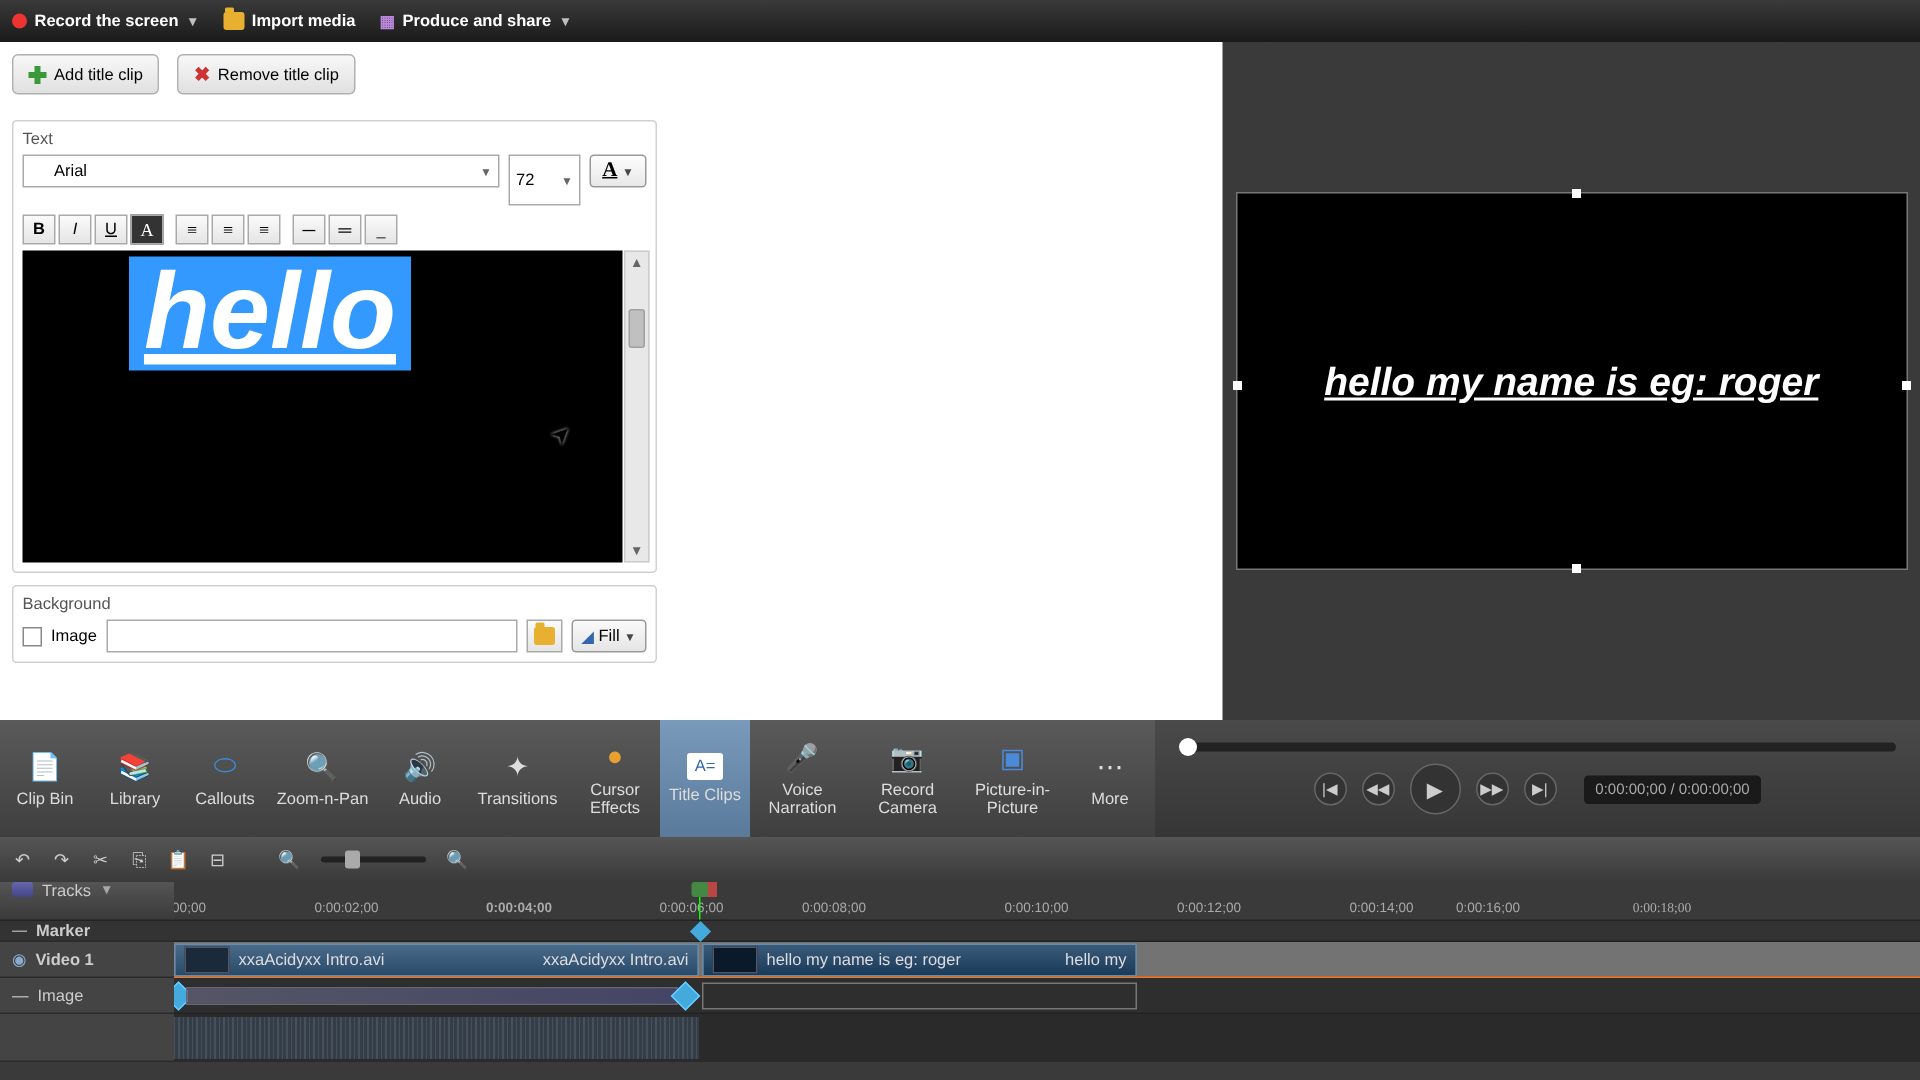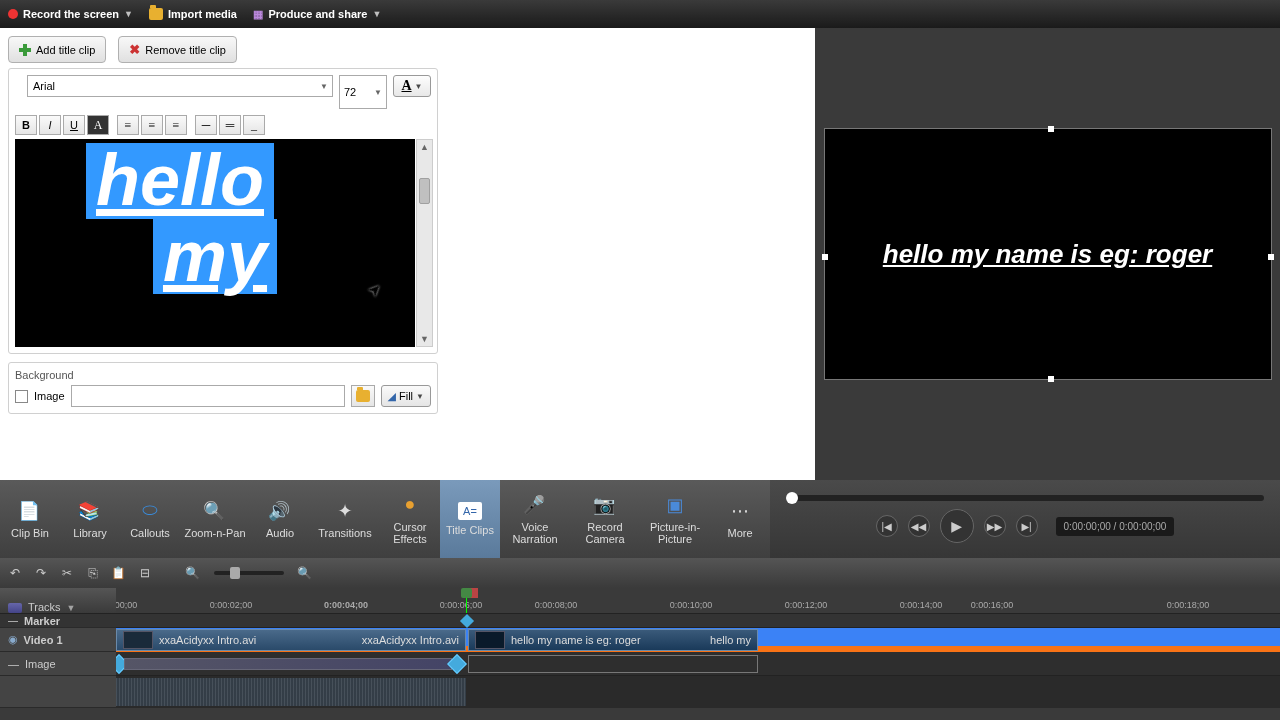--- a/index.html
+++ b/index.html
@@ -6,31 +6,31 @@
 body { background: #fff; width: 1280px; height: 720px; overflow: hidden; position: relative; }
 .menubar { height: 28px; background: linear-gradient(#3a3a3a,#1a1a1a); display: flex; align-items: center; padding: 0 8px; gap: 16px; color: #fff; }
 .menubar-item { display: flex; align-items: center; gap: 5px; cursor: pointer; font-size: 12px; font-weight: bold; }
 .dot-red { width: 10px; height: 10px; border-radius: 50%; background: #e33; }
 .folder-icon { width: 14px; height: 12px; background: #e8b030; border-radius: 2px; position: relative; }
 .folder-icon::before { content:''; position:absolute; top:-3px; left:1px; width:6px; height:3px; background:#e8b030; border-radius:1px 1px 0 0;}
 .arrow-down { font-size: 9px; opacity: 0.7; }
 .main-area { display: flex; height: 452px; }
 .left-panel { width: 815px; background: #fff; padding: 8px; }
 .right-panel { flex: 1; background: #3a3a3a; display: flex; flex-direction: column; }
-.toolbar-btns { display: flex; gap: 12px; margin-bottom: 5px; }
+.toolbar-btns { display: flex; gap: 12px; margin-bottom: 17px; }
 .btn-toolbar { display: flex; align-items: center; gap: 5px; padding: 5px 10px; border: 1px solid #b0b0b0; border-radius: 4px; background: linear-gradient(#f8f8f8,#e0e0e0); cursor: pointer; font-size: 11px; }
 .plus-icon { width: 12px; height: 12px; position: relative; }
 .plus-icon::before,.plus-icon::after { content:''; position:absolute; background:#3a9a3a; }
 .plus-icon::before { left:4px; top:0; width:4px; height:12px; }
 .plus-icon::after { top:4px; left:0; width:12px; height:4px; }
 .x-icon { color:#c33; font-weight:bold; font-size:13px; }
 .text-section { border:1px solid #d0d0d0; padding:6px; border-radius:3px; width:430px; }
 .sec-label { color:#555; margin-bottom:4px; display:block; }
 .font-row { display:flex; gap:6px; margin-bottom:6px; }
-.font-select { flex:1; height:22px; border:1px solid #aaa; padding:0 18px 0 5px; position:relative; background:#fff; display:flex; align-items:center;margin-left:12px; }
+.font-select { flex:1; height:22px; border:1px solid #aaa; padding:0 18px 0 20px; position:relative; background:#fff; display:flex; align-items:center; }
 .font-select::after { content:'▼'; position:absolute; right:4px; font-size:8px; color:#666; }
 .size-select { width:48px; height:22px; border:1px solid #aaa; text-align:left; padding:16px 4px; display:flex; align-items:center; position:relative; }
 .size-select::after { content:'▼'; position:absolute; right:4px; font-size:8px; color:#666; }
 .color-btn { width:38px; height:22px; border:1px solid #999; border-radius:3px; display:flex; align-items:center; justify-content:center; background:linear-gradient(#fdfdfd,#e8e8e8); }
 .color-btn span { font-family: 'Times New Roman'; font-size:14px; font-weight:bold; }
 .fmt-row { display:flex; gap:2px; margin-bottom:4px; }
 .fmt-btn { width:22px; height:20px; border:1px solid #aaa; background:linear-gradient(#fafafa,#e5e5e5); display:flex; align-items:center; justify-content:center; cursor:pointer; font-family:'Times New Roman'; font-size:12px; }
 .fmt-gap { width:4px; }
 .editor-box { position:relative; width:418px; }
 .editor-canvas { width:400px; height:208px; background:#000; display:flex; flex-direction:column; align-items:center; justify-content:flex-start; padding-top:4px; }
@@ -66,33 +66,33 @@
 .pc-row { display:flex; align-items:center; gap:10px; justify-content:center; }
 .pc-btn { width:22px; height:22px; background:#333; border-radius:50%; border:1px solid #666; color:#ccc; display:flex; align-items:center; justify-content:center; font-size:10px; cursor:pointer; }
 .pc-btn.play { width:34px; height:34px; font-size:14px; }
 .pc-time { background:#1a1a1a; padding:4px 8px; border-radius:3px; color:#aaa; font-size:10px; margin-left:8px; }
 .timeline-tools { height:30px; background:linear-gradient(#555,#3a3a3a); display:flex; align-items:center; padding:0 6px; gap:8px; color:#ccc; }
 .tl-tool { width:18px; height:18px; display:flex; align-items:center; justify-content:center; cursor:pointer; font-size:12px; }
 .tl-zoom-slider { width:70px; height:4px; background:#222; border-radius:2px; position:relative; margin:0 4px; }
 .tl-zoom-thumb { position:absolute; left:16px; top:-4px; width:10px; height:12px; background:#aaa; border-radius:2px; }
 .timeline { height:132px; background:#3a3a3a; display:flex; color:#ccc; }
 .track-labels { width:116px; display:flex; flex-direction:column; }
-.tracks-hdr { height:26px; background:linear-gradient(#555,#3a3a3a); display:flex; align-items:flex-end; padding:0 8px; gap:6px; border-bottom:1px solid #222; }
+.tracks-hdr { height:26px; background:linear-gradient(#555,#3a3a3a); display:flex; align-items:flex-start; padding:0 8px; gap:6px; border-bottom:1px solid #222; }
 .tracks-hdr::before { content:''; width:14px; height:10px; background:linear-gradient(#66a,#448); border-radius:2px; }
 .track-row-label { height:24px; display:flex; align-items:center; padding:0 8px; border-bottom:1px solid #2a2a2a; background:#444; gap:6px; }
 .track-row-label.marker-row { height:14px; background:#333; font-size:10px; }
 .tl-content { flex:1; position:relative; overflow:hidden; }
 .ruler { height:26px; border-bottom:1px solid #222; position:relative; background:#3a3a3a; }
 .ruler-tick { position:absolute; top:12px; font-size:9px; color:#aaa; transform:translateX(-50%); }
 .marker-lane { height:14px; background:#333; border-bottom:1px solid #222; position:relative; }
 .playhead { position:absolute; top:0; bottom:0; width:1px; background:#0f0; left:350px; z-index:5; }
 .playhead::before { content:''; position:absolute; top:0; left:-5px; width:11px; height:10px; background:#484; border-radius:2px; }
 .marker-dia { position:absolute; top:2px; left:346px; width:10px; height:10px; background:#4ad; transform:rotate(45deg); z-index:6;}
 .red-mark { position:absolute; top:0; left:354px; width:8px; height:10px; background:#b44; }
-.video-lane { height:24px; background:#3b82f6; border-bottom:6px solid #f97316; position:relative; }
+.video-lane { height:24px; background:#737373; border-bottom:1px solid #f97316; position:relative; }
 .clip { position:absolute; top:1px; height:22px; background:linear-gradient(#4a6a8a,#2a4a6a); border:1px solid #6a8aaa; display:flex; align-items:center; padding:0 6px; color:#ddd; font-size:10px; overflow:hidden; }
 .clip-thumb { width:30px; height:18px; background:#1a2a3a; margin-right:6px; border:1px solid #556; }
 .clip.title { background:linear-gradient(#3a5a7a,#1a3a5a); }
 .clip-right-label { position:absolute; right:6px; }
 .zoom-lane { height:24px; background:#2e2e2e; border-bottom:1px solid #222; position:relative; }
 .zoom-bar { position:absolute; top:6px; left:0; height:12px; background:linear-gradient(90deg,#556,#446); border:1px solid #667; }
 .zoom-dia { position:absolute; top:5px; width:14px; height:14px; background:#4ad; transform:rotate(45deg); border:1px solid #6cf; }
 .wave-lane { height:32px; background:#2a2a2a; position:relative; padding:2px 0; }
 .wave { position:absolute; top:2px; left:0; height:28px; background:repeating-linear-gradient(90deg,#5a6a7a 0 1px,#3a4a5a 1px 3px); opacity:0.6; }
 .cursor-arrow { position:absolute; left:368px; top:280px; width:14px; height:18px; z-index:20; }
@@ -125,20 +125,21 @@
         <span class="plus-icon"></span>
         <span>Add title clip</span>
       </div>
       <div class="btn-toolbar">
         <span class="x-icon">✖</span>
         <span>Remove title clip</span>
       </div>
     </div>
 
     <div class="text-section">
+      <span class="sec-label">Text</span>
       <div class="font-row">
         <div class="font-select">
             <span>Arial</span>
           </div>
         <div class="size-select">
             <span>72</span>
           </div>
         <div class="color-btn">
           <div style="display:flex;flex-direction:column;align-items:center;">
             <span style="text-decoration:underline;">A</span>
@@ -162,21 +163,20 @@
         <div class="fmt-btn">≡</div>
         <div class="fmt-btn">≡</div>
         <div class="fmt-gap"></div>
         <div class="fmt-btn">─</div>
         <div class="fmt-btn">═</div>
         <div class="fmt-btn">_</div>
       </div>
       <div class="editor-box">
         <div class="editor-canvas">
           <div class="editor-text">hello</div>
-          <div class="editor-text">my</div>
         </div>
         <div class="scroll-v">
           <span class="scroll-arr" style="top:2px;">▲</span>
           <div class="scroll-thumb"></div>
           <span class="scroll-arr" style="bottom:2px;">▼</span>
         </div>
       </div>
     </div>
 
     <div class="cursor-arrow"></div>
@@ -310,21 +310,21 @@
     <div class="ruler">
       <span class="ruler-tick" style="left:0px;">0:00:00;00</span>
       <span class="ruler-tick" style="left:115px;">0:00:02;00</span>
       <span class="ruler-tick" style="left:230px;font-weight:bold;">0:00:04;00</span>
       <span class="ruler-tick" style="left:345px;">0:00:06;00</span>
       <span class="ruler-tick" style="left:440px;">0:00:08;00</span>
       <span class="ruler-tick" style="left:575px;">0:00:10;00</span>
       <span class="ruler-tick" style="left:690px;">0:00:12;00</span>
       <span class="ruler-tick" style="left:805px;">0:00:14;00</span>
       <span class="ruler-tick" style="left:876px;">0:00:16;00</span>
-      <span class="ruler-tick" style="left:1072px;">0:00:18;00</span>
+      <span class="ruler-tick" style="left:992px;font-family:Liberation Serif, serif;">0:00:18;00</span>
       <div class="playhead"></div>
       <div class="red-mark"></div>
     </div>
     <div class="marker-lane">
       <div class="marker-dia"></div>
     </div>
     <div class="video-lane">
       <div class="clip" style="left:0;width:350px;">
         <div class="clip-thumb"></div>
         <span>xxaAcidyxx Intro.avi</span>

